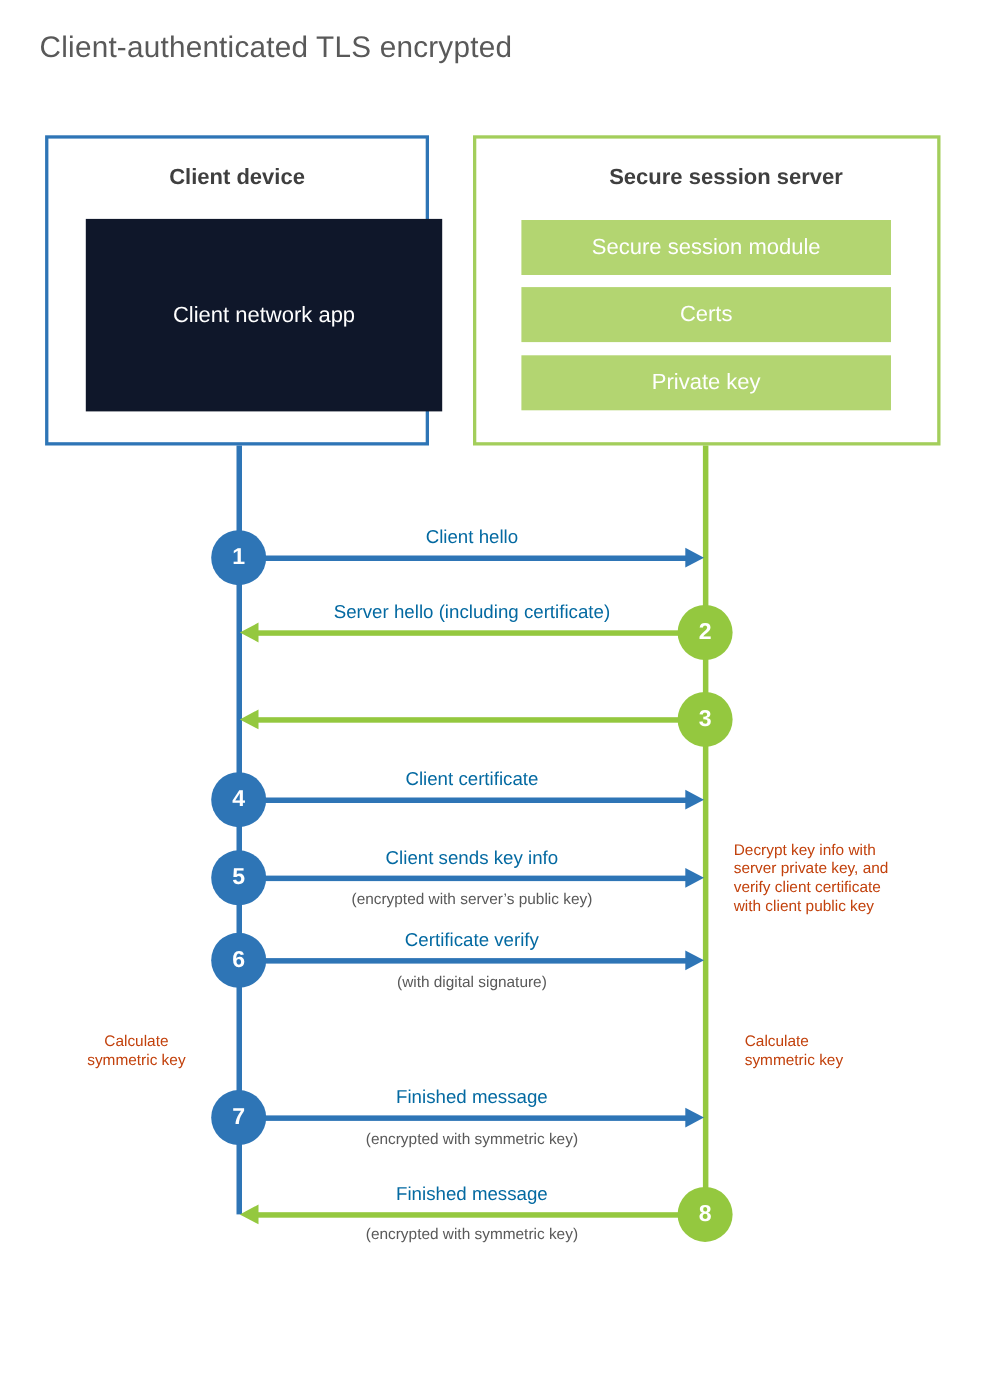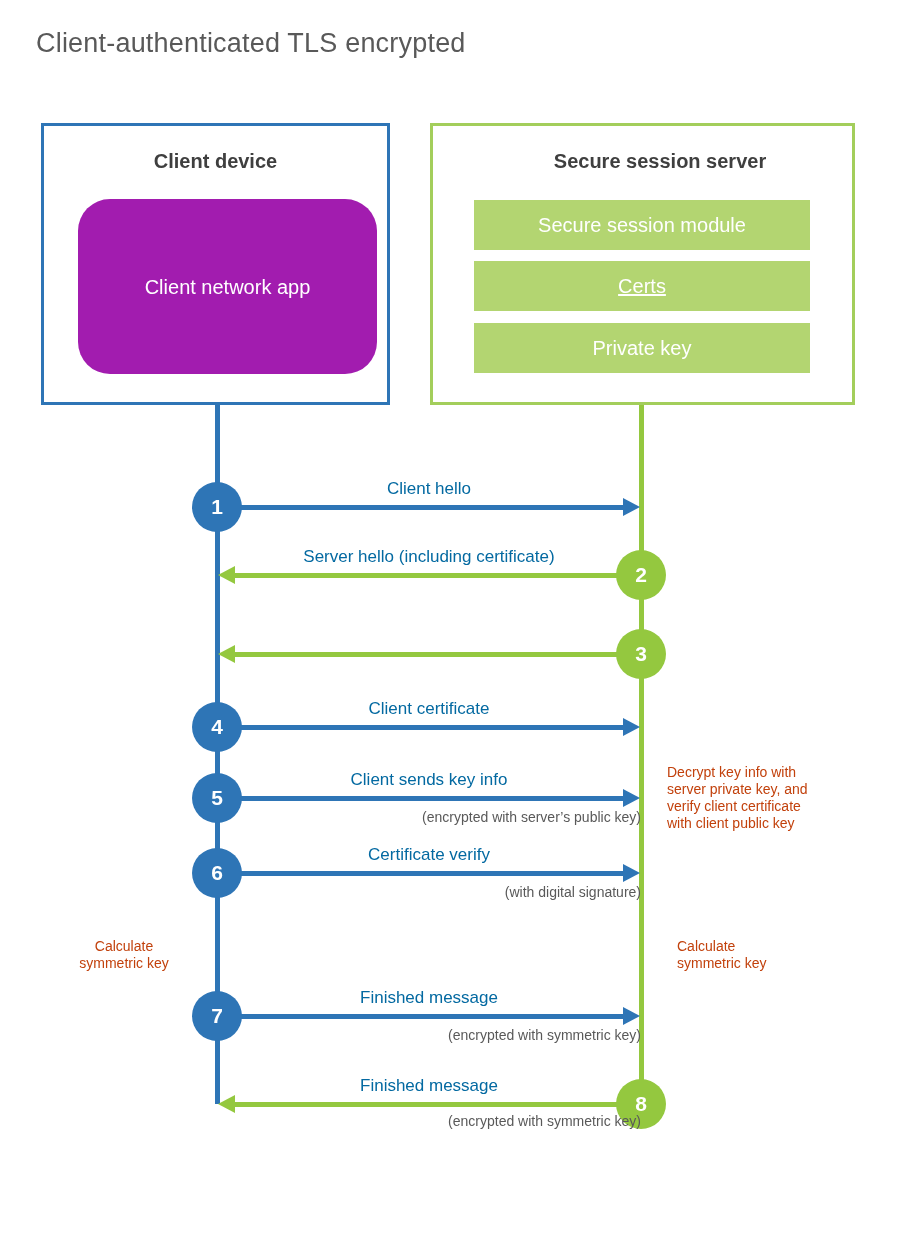--- a/index.html
+++ b/index.html
@@ -16,33 +16,33 @@
   #server-box { left: 430px; top: 123px; width: 425px; height: 282px; border-color: #a3ce5b; }
 
   .box-title {
     position: absolute; text-align: center;
     font-size: 20px; font-weight: 700; color: #3f3f3f;
   }
   #client-title { left: 41px; top: 150px; width: 349px; }
   #server-title { left: 430px; top: 150px; width: 460px; }
 
   #client-app {
-    position: absolute; left: 78px; top: 199px; width: 299px; height: 175px;
-    background: #a21caf; color: #ffffff; font-size: 20px;
+    position: absolute; left: 78px; top: 199px; width: 324px; height: 175px;
+    background: #0f172a; color: #ffffff; font-size: 20px;
     display: flex; align-items: center; justify-content: center;
-    text-align: center; box-sizing: border-box; padding: 0 60px; line-height: 1.5; border-radius: 32px;
+    text-align: center; box-sizing: border-box; padding: 0 60px; line-height: 1.5;
   }
 
   .bar {
     position: absolute; left: 474px; width: 336px; height: 50px;
     background: #b3d571; color: #ffffff; font-size: 20px;
     display: flex; align-items: center; justify-content: center;
   }
   #bar-0 { top: 200px; }
-  #bar-1 { top: 261px; text-decoration: underline; }
+  #bar-1 { top: 261px; }
   #bar-2 { top: 323px; }
 
   .vline { position: absolute; width: 5px; }
   #client-lifeline { left: 215px; top: 405px; height: 699px; background: #2e75b6; }
   #server-lifeline { left: 639px; top: 405px; height: 699px; background: #94c83f; }
 
   .hline { position: absolute; height: 5px; }
   .hline.blue  { background: #2e75b6; }
   .hline.green { background: #94c83f; }
 
@@ -56,21 +56,21 @@
     color: #ffffff; font-size: 21px; font-weight: 700;
   }
   .circle.blue  { background: #2e75b6; }
   .circle.green { background: #94c83f; }
 
   .mlabel {
     position: absolute; left: 217px; width: 424px; text-align: center;
     font-size: 17px; color: #0369a1;
   }
   .msub {
-    position: absolute; left: 217px; width: 424px; text-align: right;
+    position: absolute; left: 217px; width: 424px; text-align: center;
     font-size: 14px; color: #595959;
   }
 
   .note {
     position: absolute; font-size: 14px; color: #c2410c;
     line-height: 17px; white-space: pre-line;
   }
   #note-decrypt { left: 667px; top: 764px; width: 175px; text-align: left; }
   #calc-left    { left: 58px;  top: 938px; width: 132px; text-align: center; }
   #calc-right   { left: 677px; top: 938px; width: 132px; text-align: left; }

